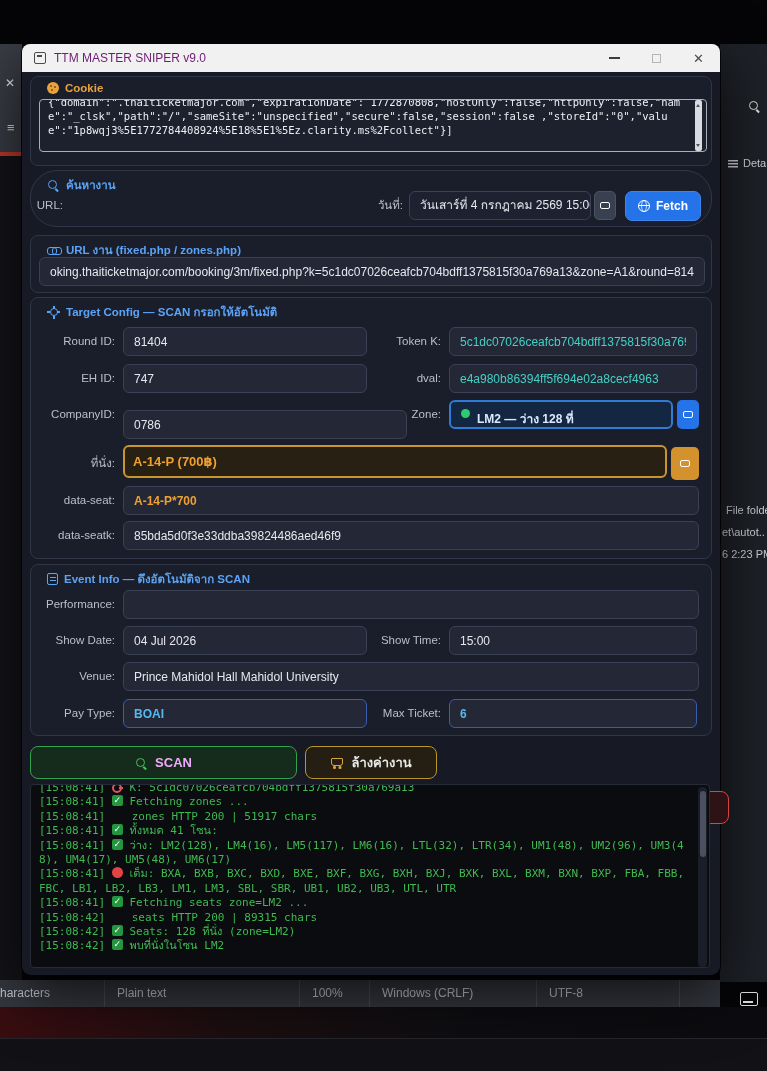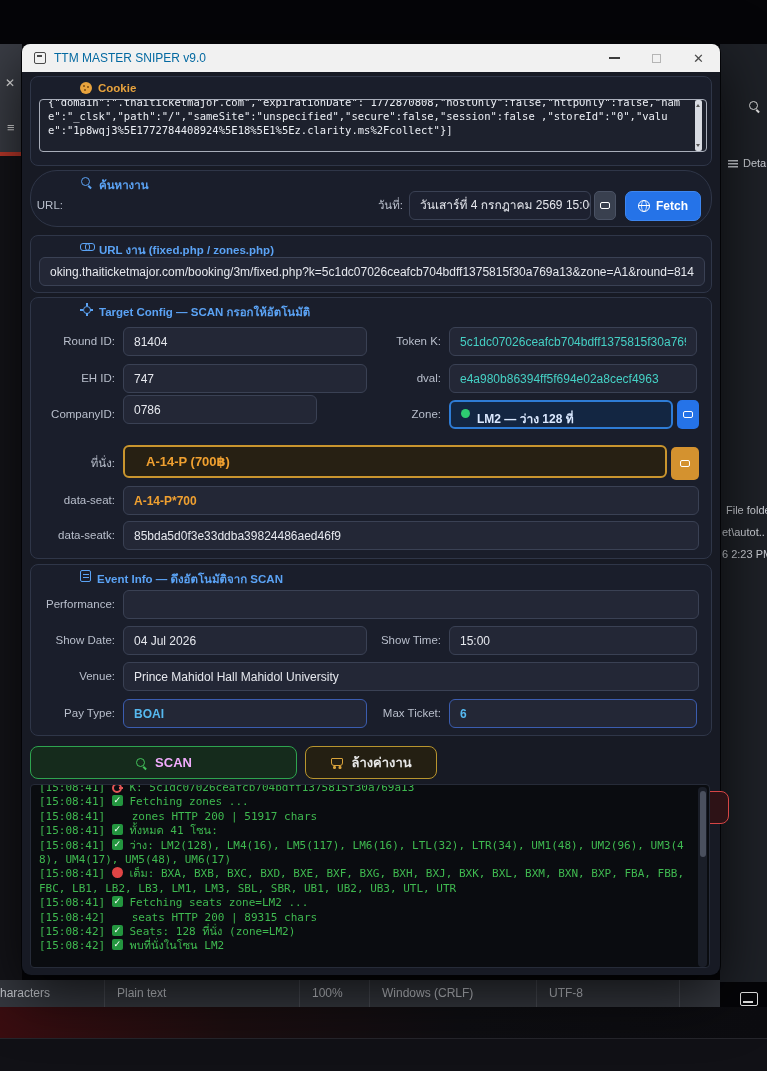--- a/index.html
+++ b/index.html
@@ -36,29 +36,29 @@
 
   
   .wallpaper { position:absolute; left:0; top:1007px; width:767px; height:31px; background:linear-gradient(90deg,#3a0d10 0%,#1c0e10 30%,#0e0e12 60%,#0c0c10 100%); }
   .taskbar { position:absolute; left:0; top:1038px; width:767px; height:33px; background:#111116; border-top:1px solid #26262c; color:#e8e8e8; }
 
   
   .window { position:absolute; left:22px; top:44px; width:698px; height:931px; background:#171a24; border-radius:9px; box-shadow:0 18px 60px rgba(0,0,0,.75), 0 0 0 1px #05060a; }
   .titlebar { position:absolute; left:0; top:0; width:100%; height:28px; background:#f1f1f1; border-radius:8px 8px 0 0; display:flex; align-items:center; padding:0 12px; }
   .app-ic { width:12px; height:12px; border:1.4px solid #4a4a4a; border-radius:2px; margin-right:8px; position:relative; }
   .app-ic::after { content:""; position:absolute; left:2px; top:2px; width:5px; height:1.6px; background:#4a4a4a; }
-  .title-text { font-size:12px; color:#0369a1; }
+  .title-text { font-size:12px; color:#701a75; }
   .win-controls { margin-left:auto; display:flex; align-items:center; gap:32px; padding-right:4px; }
   .wc-min { width:11px; height:1.6px; background:#3c3c3c; }
   .wc-max { width:9px; height:9px; border:1.3px solid #b5b5b5; }
   .wc-close { font-size:13px; color:#4a4a4a; line-height:1; }
 
   
   .sec { position:absolute; border:1px solid #2f3648; border-radius:8px; background:#1a1e2b; }
-  .sec-h { position:absolute; left:16px; top:5px; font-size:11.5px; font-weight:bold; color:#5ba3f5; display:flex; gap:6px; white-space:nowrap;margin-left:33px; }
+  .sec-h { position:absolute; left:16px; top:5px; font-size:11.5px; font-weight:bold; color:#5ba3f5; display:flex; align-items:center; gap:6px; white-space:nowrap; }
   .sec-h.orange { color:#e8a33d; }
   .lbl { position:absolute; font-size:11.5px; color:#b9bfcc; line-height:29px; text-align:right; }
   .fld { position:absolute; height:29px; background:#232736; border:1px solid #3a4154; border-radius:6px; color:#e6e8ee; font-size:12px; padding:0 10px; line-height:27px; white-space:nowrap; overflow:hidden; font-family:"Liberation Sans","DejaVu Sans",sans-serif; }
   input.fld { outline:none; }
   .teal { color:#45d1c5; }
   .orangetxt { color:#f0a030; font-weight:bold; }
   .cyantxt { color:#56b9f0; font-weight:bold; }
   .accent-border { border-color:#3b5db0; }
 
   
@@ -98,21 +98,21 @@
   .flame-ic::after { content:""; position:absolute; left:2.5px; bottom:1px; width:5px; height:6px; background:#ffd24d; border-radius:50% 50% 50% 50%/60% 60% 40% 40%; }
 
   
   .fetch-btn { position:absolute; left:594px; top:20px; width:76px; height:30px; background:#2573e8; border:1px solid #3d86f0; border-radius:7px; color:#fff; font-size:12px; font-weight:bold; display:flex; align-items:center; justify-content:center; gap:6px; cursor:pointer; }
   .mini-btn { position:absolute; width:22px; height:29px; border-radius:5px; display:flex; align-items:center; justify-content:center; cursor:pointer; }
   .mini-btn .bar { width:10px; height:7px; border:1.5px solid #fff; border-radius:2px; }
 
   
   .zone-sel { position:absolute; left:418px; top:102px; width:224px; height:29px; background:#132642; border:2px solid #2e7cd6; border-radius:6px; color:#dbe9ff; font-size:12px; font-weight:bold; display:flex; align-items:flex-start; gap:7px; padding:7px 10px; white-space:nowrap; cursor:pointer; }
   .dot { width:9px; height:9px; border-radius:50%; background:#2ecc71; display:inline-block; flex:0 0 auto; }
-  .seat-sel { position:absolute; left:92px; top:147px; width:544px; height:33px; background:#272013; border:2px solid #c9952e; border-radius:6px; color:#f0a030; font-size:13px; font-weight:bold; display:flex; align-items:center; padding:0 21px; white-space:nowrap; cursor:pointer; }
+  .seat-sel { position:absolute; left:92px; top:147px; width:544px; height:33px; background:#272013; border:2px solid #c9952e; border-radius:6px; color:#f0a030; font-size:13px; font-weight:bold; display:flex; align-items:center; padding:0 8px; white-space:nowrap; cursor:pointer; }
 
   
   .btn { position:absolute; top:702px; height:33px; border-radius:8px; font-size:13px; font-weight:bold; display:flex; align-items:center; justify-content:center; gap:8px; cursor:pointer; }
   .btn-scan { left:8px; width:267px; background:#152b1c; border:1.6px solid #2ea44f; color:#f0abfc; }
   .btn-clear { left:283px; width:132px; background:#241f12; border:1.6px solid #b8952e; color:#e8e8e8; }
   .btn-fire { left:440px; width:267px; background:#2d1216; border:1.6px solid #d64545; color:#14b8a6;margin-top:45px; }
   .btn-scan .mag { color:#42c25a; width:12px; height:12px; }
 
   
   .log { position:absolute; left:8px; top:740px; width:680px; height:184px; background:#0a0c10; border:1px solid #262b38; border-radius:4px; overflow:hidden; padding:2px 14px 2px 8px; }
@@ -227,21 +227,21 @@
       <input class="fld" style="left: 92px; top: 29px; width: 244px;" value="81404">
       <span class="lbl" style="left:340px; top:29px; width:70px;">Token K:</span>
       <input class="fld teal" style="left: 418px; top: 29px; width: 248px;" value="5c1dc07026ceafcb704bdff1375815f30a769a13">
 
       <span class="lbl" style="left:0; top:66px; width:84px;">EH ID:</span>
       <input class="fld" style="left: 92px; top: 66px; width: 244px;" value="747">
       <span class="lbl" style="left:340px; top:66px; width:70px;">dval:</span>
       <input class="fld teal" style="left: 418px; top: 66px; width: 248px;" value="e4a980b86394ff5f694e02a8cecf4963">
 
       <span class="lbl" style="left:0; top:102px; width:84px;">CompanyID:</span>
-      <input class="fld" style="left: 92px; top: 97px; width: 194px;" value="0786">
+      <input class="fld" style="left: 92px; top: 112px; width: 284px;" value="0786">
       <span class="lbl" style="left:340px; top:102px; width:70px;">Zone:</span>
       <div class="zone-sel">
         <span class="dot"></span>
         <span>LM2  —  ว่าง 128 ที่</span>
       </div>
       <div class="mini-btn" style="left:646px; top:102px; width:22px; background:#2573e8;">
           <span class="bar"></span>
         </div>
 
       <span class="lbl" style="left:0; top:149px; width:84px; line-height:33px;">ที่นั่ง:</span>

